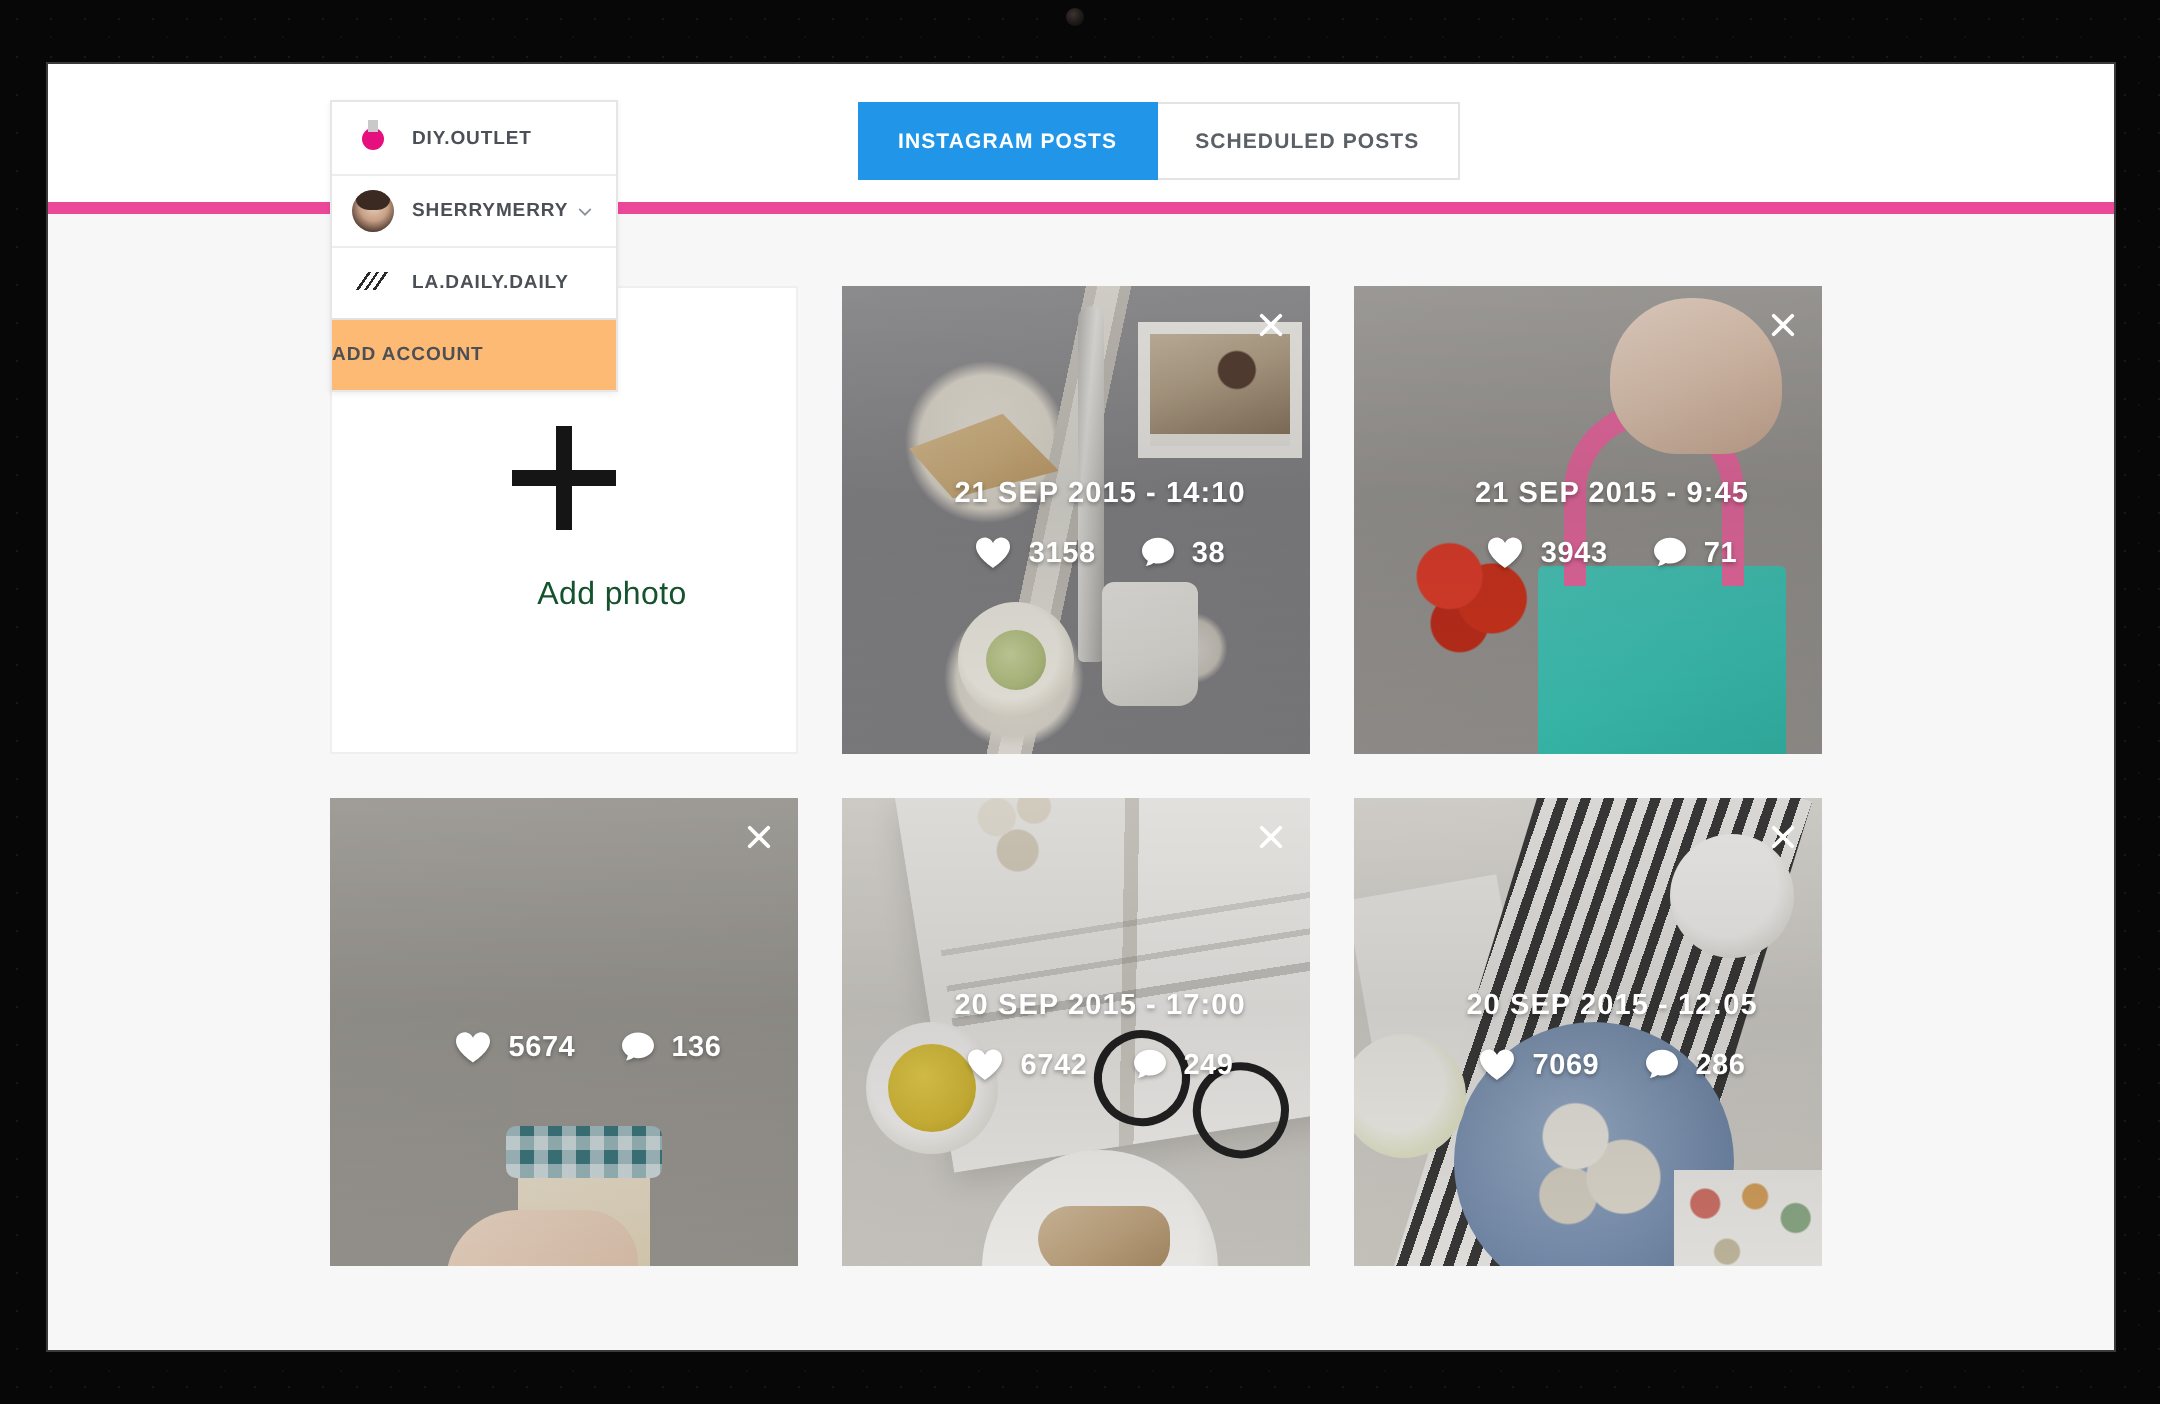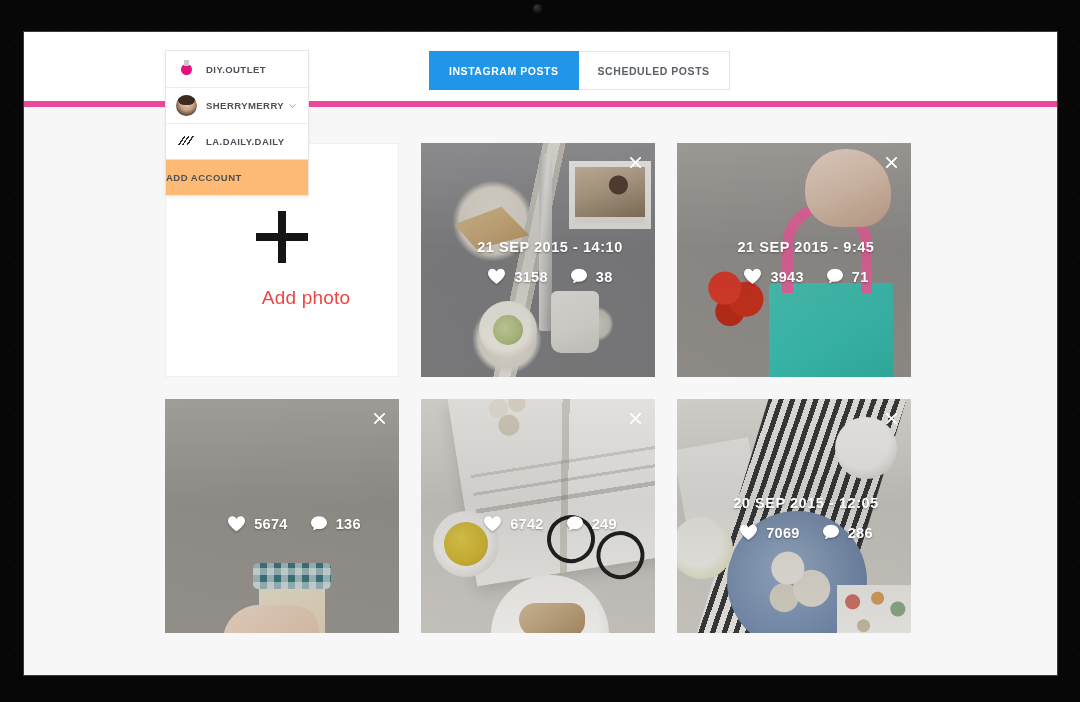--- a/index.html
+++ b/index.html
@@ -217,22 +217,22 @@
   }
   #add-photo-plus::before,
   #add-photo-plus::after {
     content: "";
     position: absolute;
     background: #151515;
   }
   #add-photo-plus::before { left: 22px; top: 0; width: 8px; height: 52px; }
   #add-photo-plus::after  { top: 22px; left: 0; height: 8px; width: 52px; }
   #add-photo-label {
-    font-size: 19px;
-    color: #ef4444;
+    font-size: 16px;
+    color: #14532d;
     letter-spacing: .2px;
     margin-left: 48px;
   }
 
   
   .post-card {
     position: relative;
     height: 234px;
     overflow: hidden;
     background: #8d8d8d;
@@ -711,20 +711,21 @@
           <div class="ph-plate"></div>
           <div class="ph-bread"></div>
         </div>
         <div class="shade"></div>
         <div class="post-close">
           <svg viewBox="0 0 14 14" width="13" height="13">
             <path d="M2 2l10 10M12 2L2 12" stroke="#ffffff" stroke-width="2" stroke-linecap="round" fill="none"></path>
           </svg>
         </div>
         <div class="post-meta">
+          <div class="post-date">20 SEP 2015 - 17:00</div>
           <div class="post-stats">
             <div class="stat">
               <svg width="19" height="17" viewBox="0 0 20 18">
                   <path d="M10 17S1 11.2 1 5.8C1 2.9 3.1 1 5.6 1 7.5 1 9.2 2.2 10 3.9 10.8 2.2 12.5 1 14.4 1 16.9 1 19 2.9 19 5.8 19 11.2 10 17 10 17z" fill="#ffffff"></path>
                 </svg>
               <span>6742</span>
             </div>
             <div class="stat">
               <svg width="18" height="17" viewBox="0 0 18 17">
                   <path d="M9 1C4.6 1 1 3.9 1 7.5c0 2 1.1 3.8 2.9 5-.2 1.5-1 2.6-1 2.6s2.4-.4 3.9-1.5c.7.2 1.5.3 2.2.3 4.4 0 8-2.9 8-6.4C17 3.9 13.4 1 9 1z" fill="#ffffff"></path>

